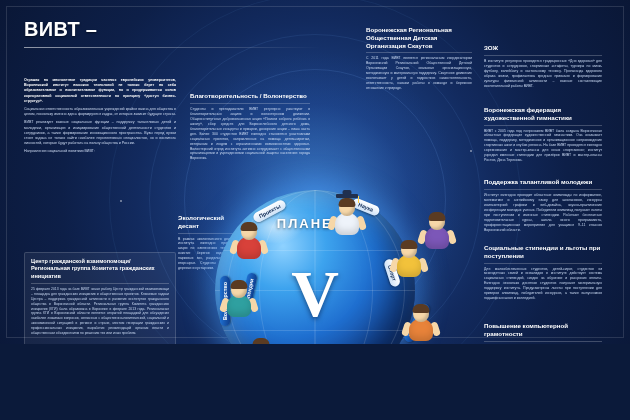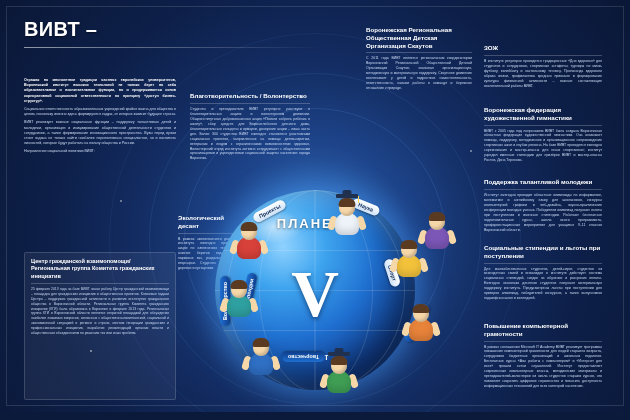--- a/index.html
+++ b/index.html
@@ -3,21 +3,21 @@
 <meta charset="utf-8">
 <style>
   html,body{margin:0;padding:0;}
   body{
     width:630px;height:420px;overflow:hidden;
     background:#0b1a3a;
     font-family:"Liberation Sans", sans-serif;
     color:#ffffff;
   }
   .poster{
-    position:relative;width:630px;height:412px;
+    position:relative;width:630px;height:344px;
     background:
       radial-gradient(circle at 50% 58%, #2a5fa8 0%, #1b3f80 26%, #122a5e 48%, #0d1f48 68%, #0a1736 100%);
     overflow:hidden;
   }
   
   .ring{
     position:absolute;border-radius:50%;border:1px solid rgba(120,180,255,.10);
     left:50%;top:58%;transform:translate(-50%,-50%);pointer-events:none;
   }
   .r1{width:330px;height:330px;}

